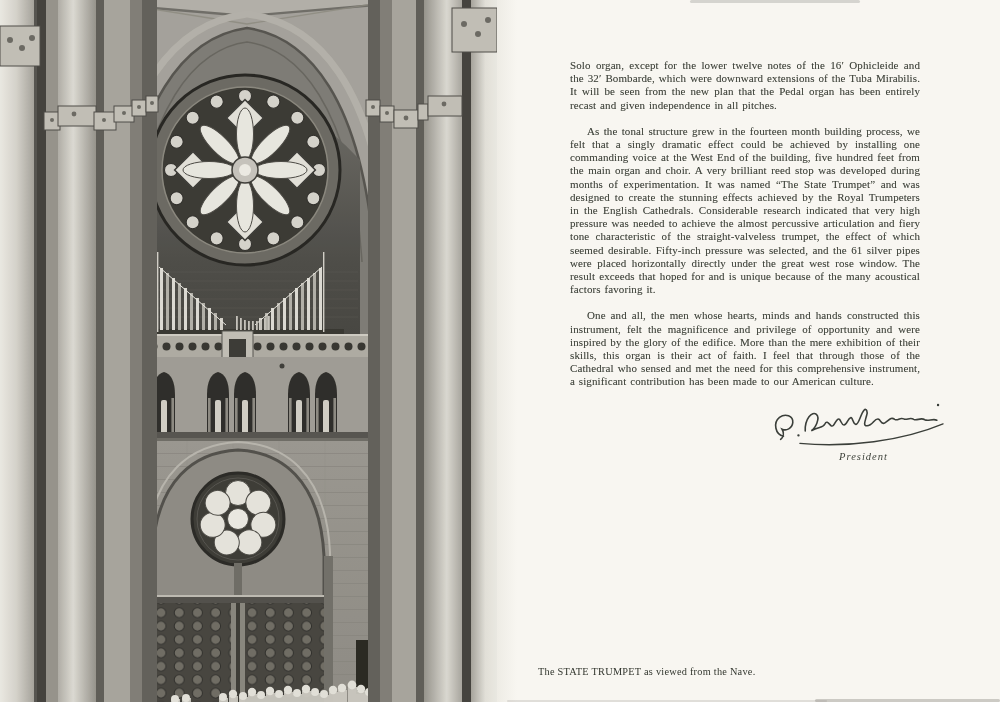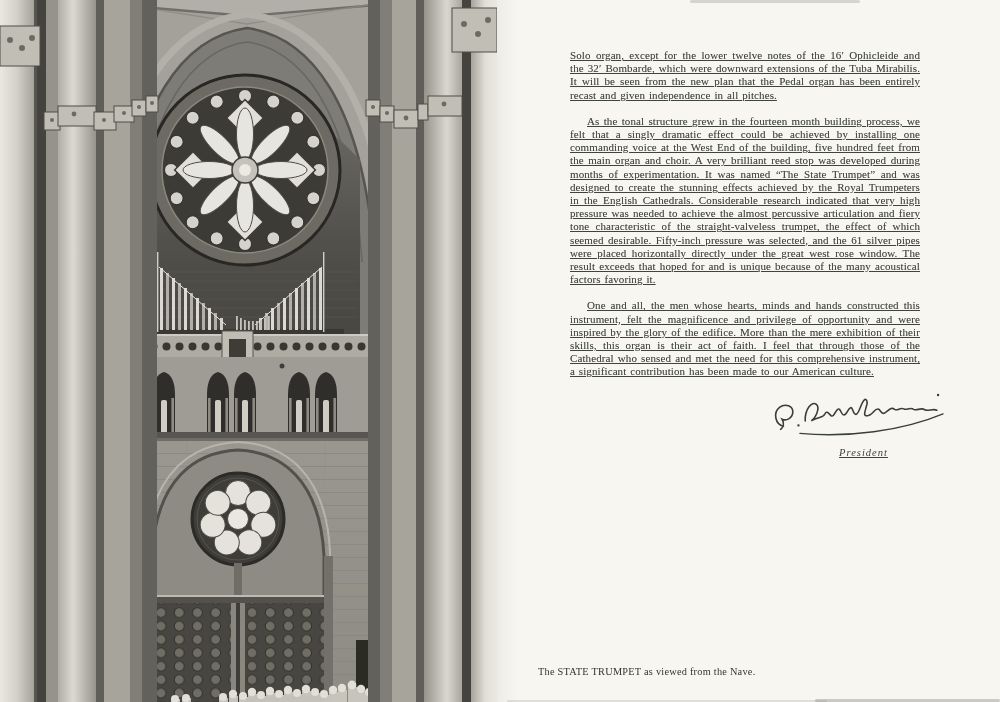--- a/index.html
+++ b/index.html
@@ -4,29 +4,29 @@
 <style>
   html,body{margin:0;padding:0;}
   body{width:1000px;height:702px;overflow:hidden;background:#f7f5ef;}
   .spread{position:relative;width:1000px;height:702px;font-family:"Liberation Serif","DejaVu Serif",serif;}
   
   .photo-page{position:absolute;left:0;top:0;width:497px;height:702px;background:#8e8b85;}
   .photo-page svg{display:block;width:497px;height:702px;}
   
   .text-page{position:absolute;left:497px;top:0;width:503px;height:702px;
              background:linear-gradient(90deg,#eeece5 0px,#f8f6f1 20px,#f8f6f1 100%);}
-  .text-col{position:absolute;left:73px;top:49px;width:350px;color:#40443c;text-decoration:underline;}
+  .text-col{position:absolute;left:73px;top:59px;width:350px;color:#40443c;}
   .text-col p{font-size:11px;line-height:13.2px;text-align:justify;margin:0 0 13px 0;
               text-indent:17px;word-spacing:1px;letter-spacing:.1px;
               text-shadow:0 0 .4px rgba(64,68,60,.35);}
   .text-col p.first{text-indent:0;}
   .sig-wrap{width:185px;margin:4px -36px 0 auto;position:relative;}
   .sig-wrap svg{display:block;transform:rotate(-3deg);}
   .sig-title{font-style:italic;font-size:10.5px;letter-spacing:1px;text-align:center;
-             color:#3f433c;margin-top:9px;}
+             color:#3f433c;margin-top:3px;}
   .photo-caption{position:absolute;left:41px;top:666px;font-weight:normal;font-size:10.3px;
                  letter-spacing:.25px;color:#32362e;}
   .smudge{position:absolute;background:rgba(150,148,142,.35);border-radius:2px;}
   .smudge.top{left:193px;top:0;width:170px;height:3px;}
   .smudge.bottom{right:0;bottom:0;width:185px;height:3px;background:rgba(150,148,142,.45);}
   .smudge.bottom2{left:10px;bottom:0;width:320px;height:2px;background:rgba(140,138,132,.22);}
 </style>
 </head>
 <body>
 

